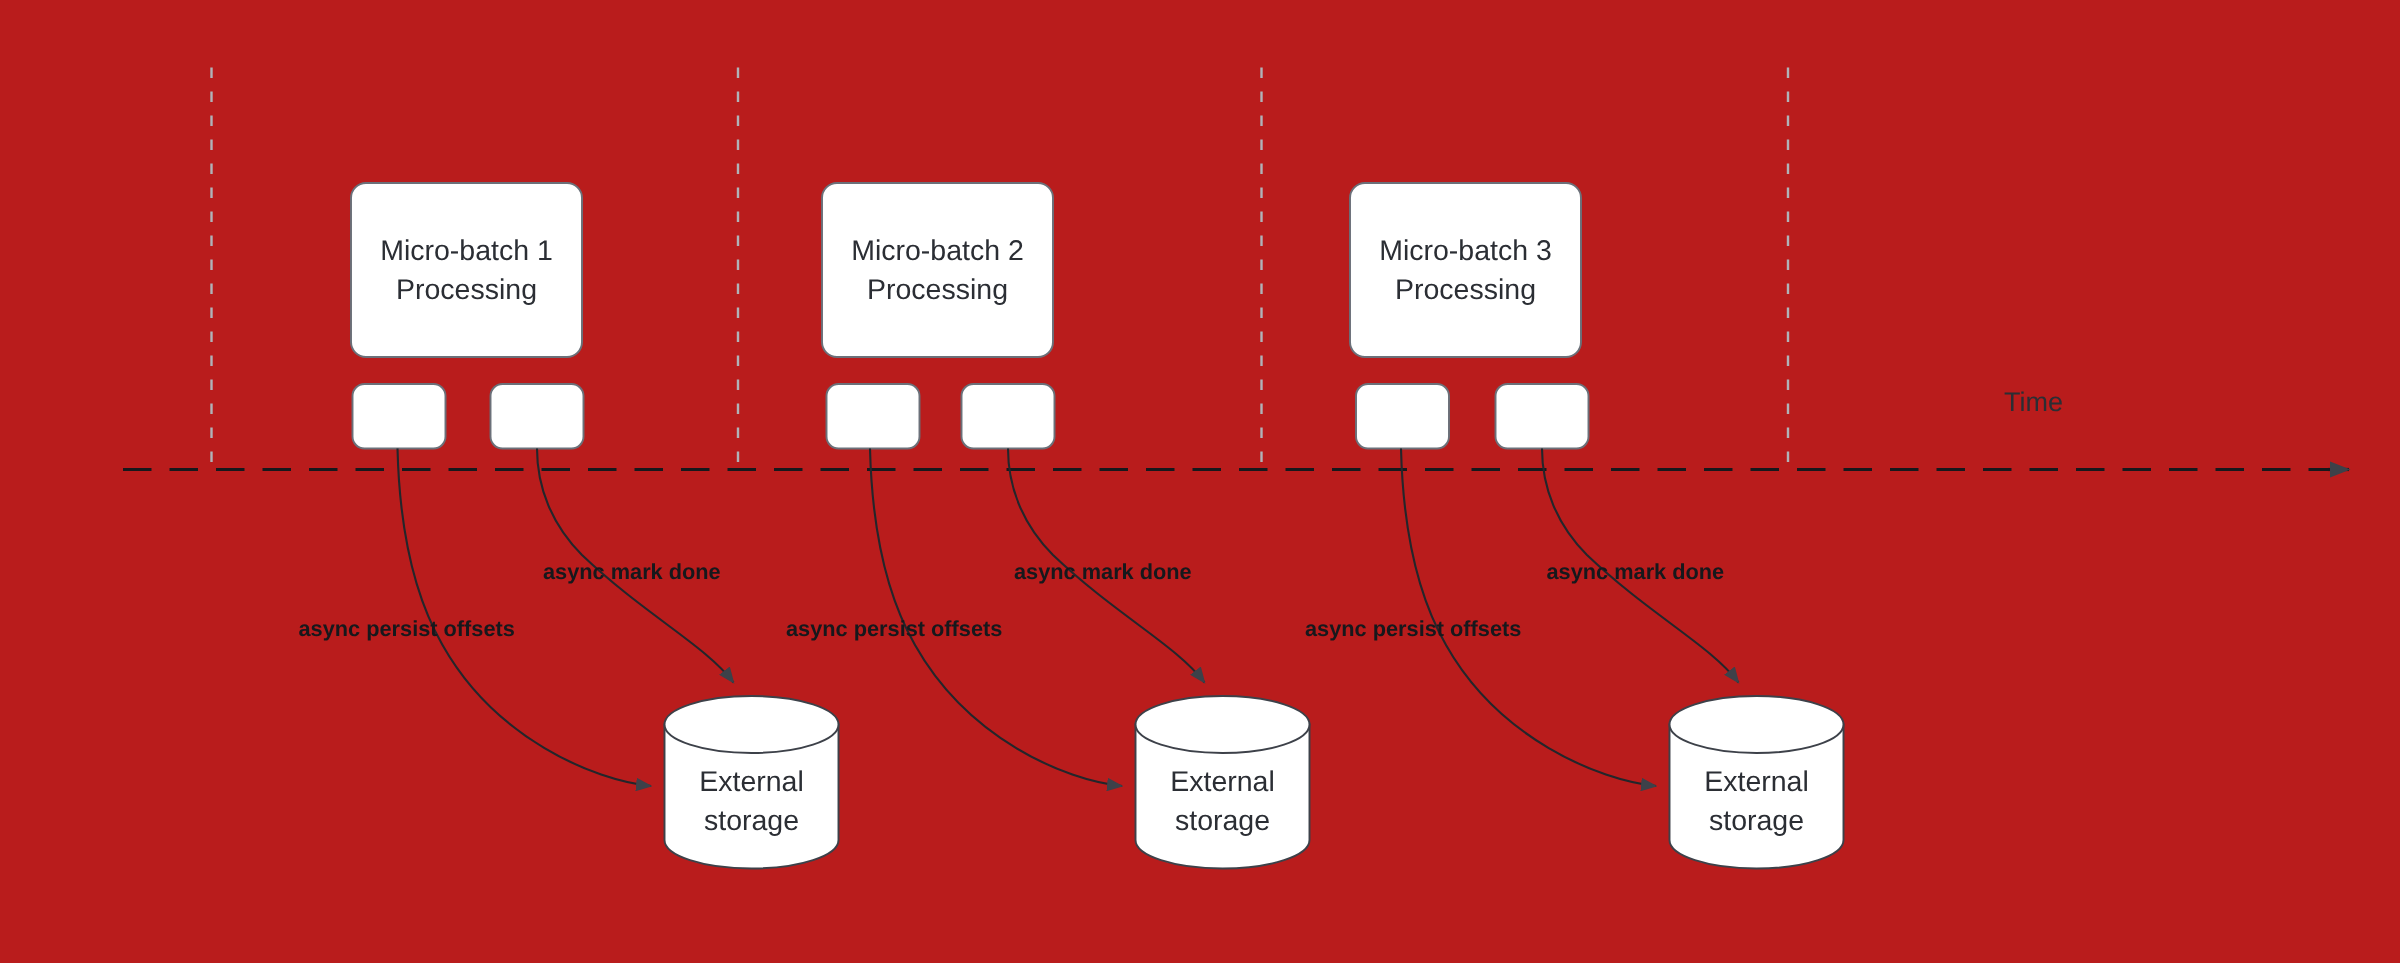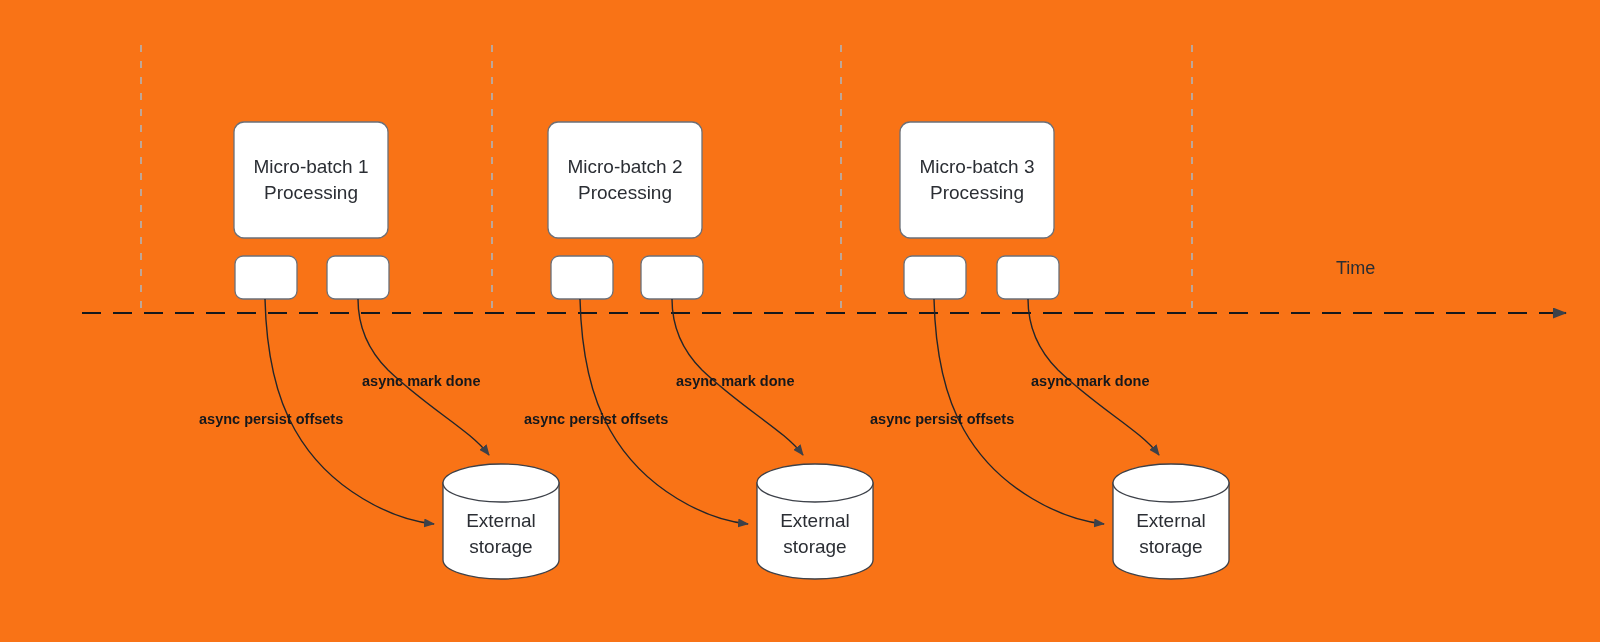--- a/index.html
+++ b/index.html
@@ -7,21 +7,21 @@
     padding: 0;
     background: #ffffff;
   }
   body {
     font-family: "Liberation Sans", sans-serif;
   }
   #canvas {
     position: relative;
     width: 1600px;
     height: 642px;
-    background: #f97316;
+    background: #b91c1c;
     overflow: hidden;
   }
   #diagram-svg {
     position: absolute;
     left: 0;
     top: 0;
     width: 1600px;
     height: 642px;
   }
   .box-label {

